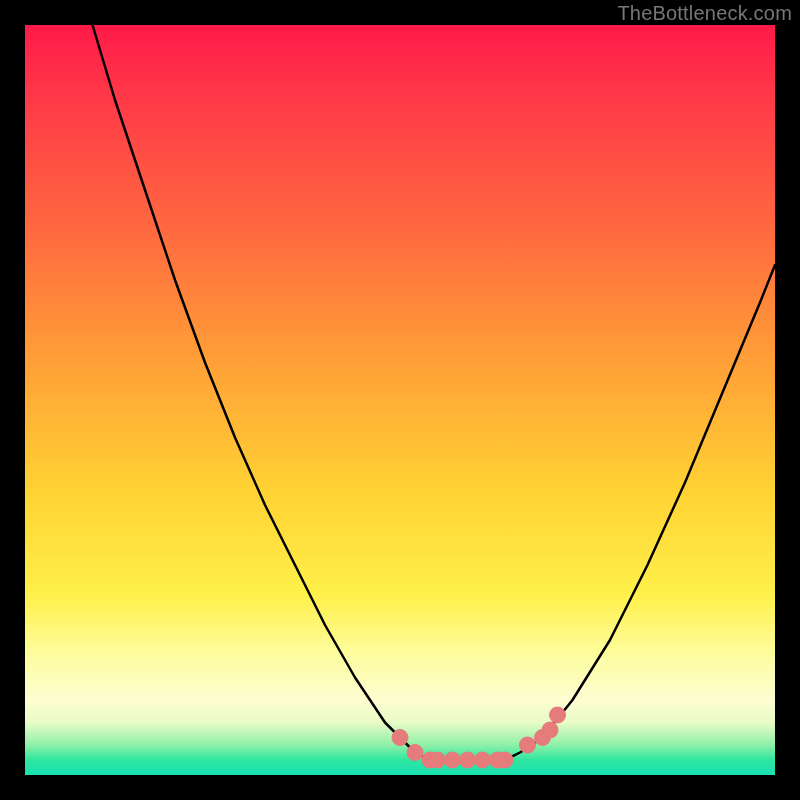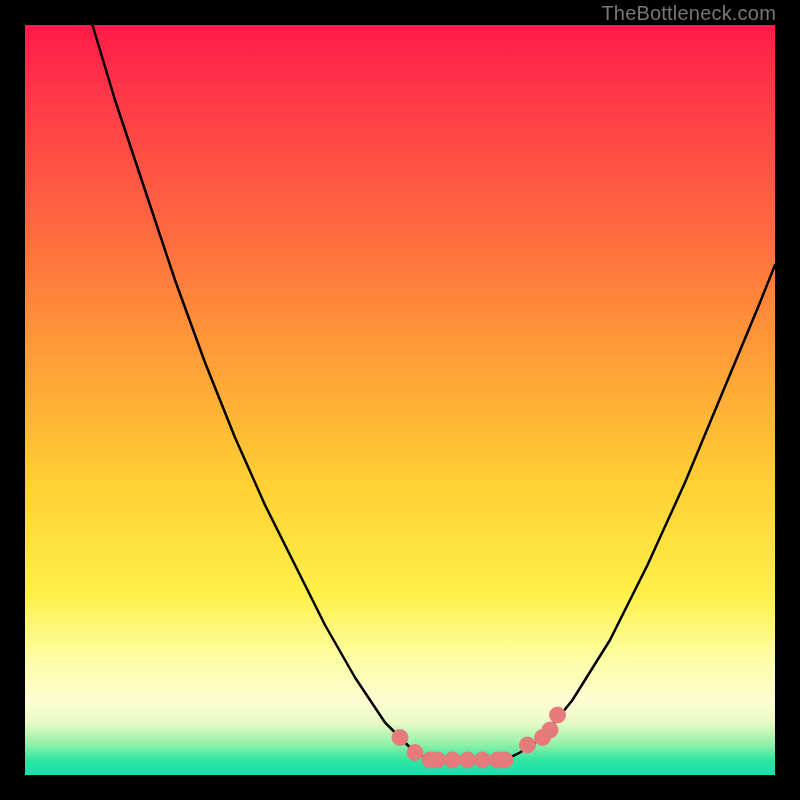--- a/index.html
+++ b/index.html
@@ -35,21 +35,21 @@
       #fdfda0 84%,
       #fdfdd2 90%,
       #e9fbc6 93%,
       #8ef0a8 96%,
       #2fe6a0 98%,
       #18e0b2 100%
     );
   }
   .watermark {
     position: absolute;
-    right: 24px;
+    right: 8px;
     top: 2px;
     color: #777;
     font-size: 20px;
     font-weight: 500;
     letter-spacing: 0.2px;
     z-index: 5;
     user-select: none;
   }
   svg.curve {
     position: absolute;

